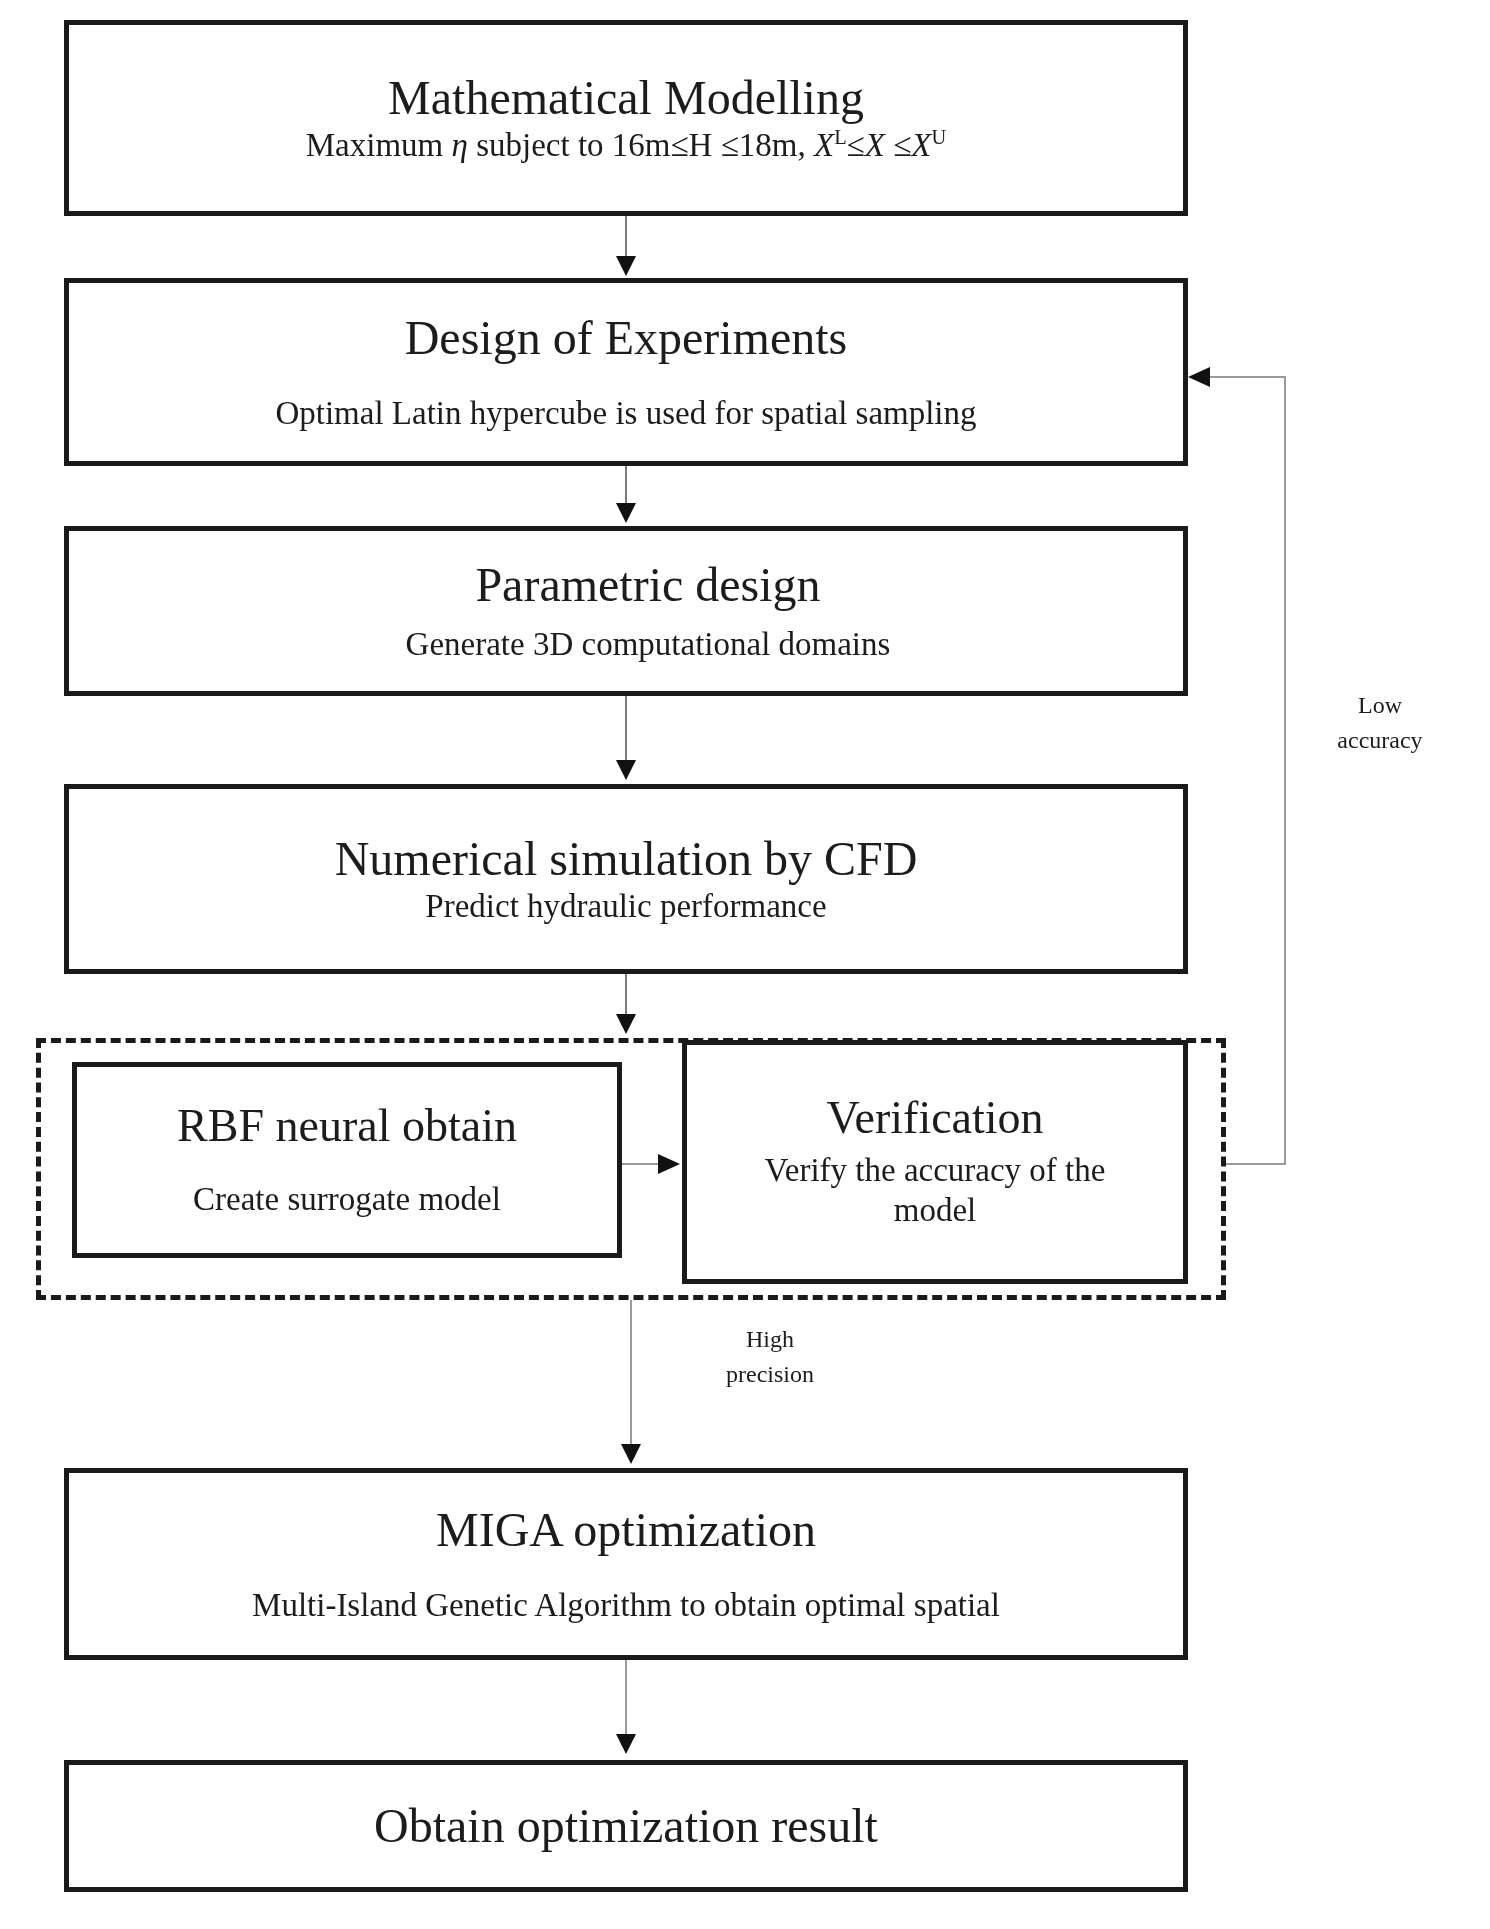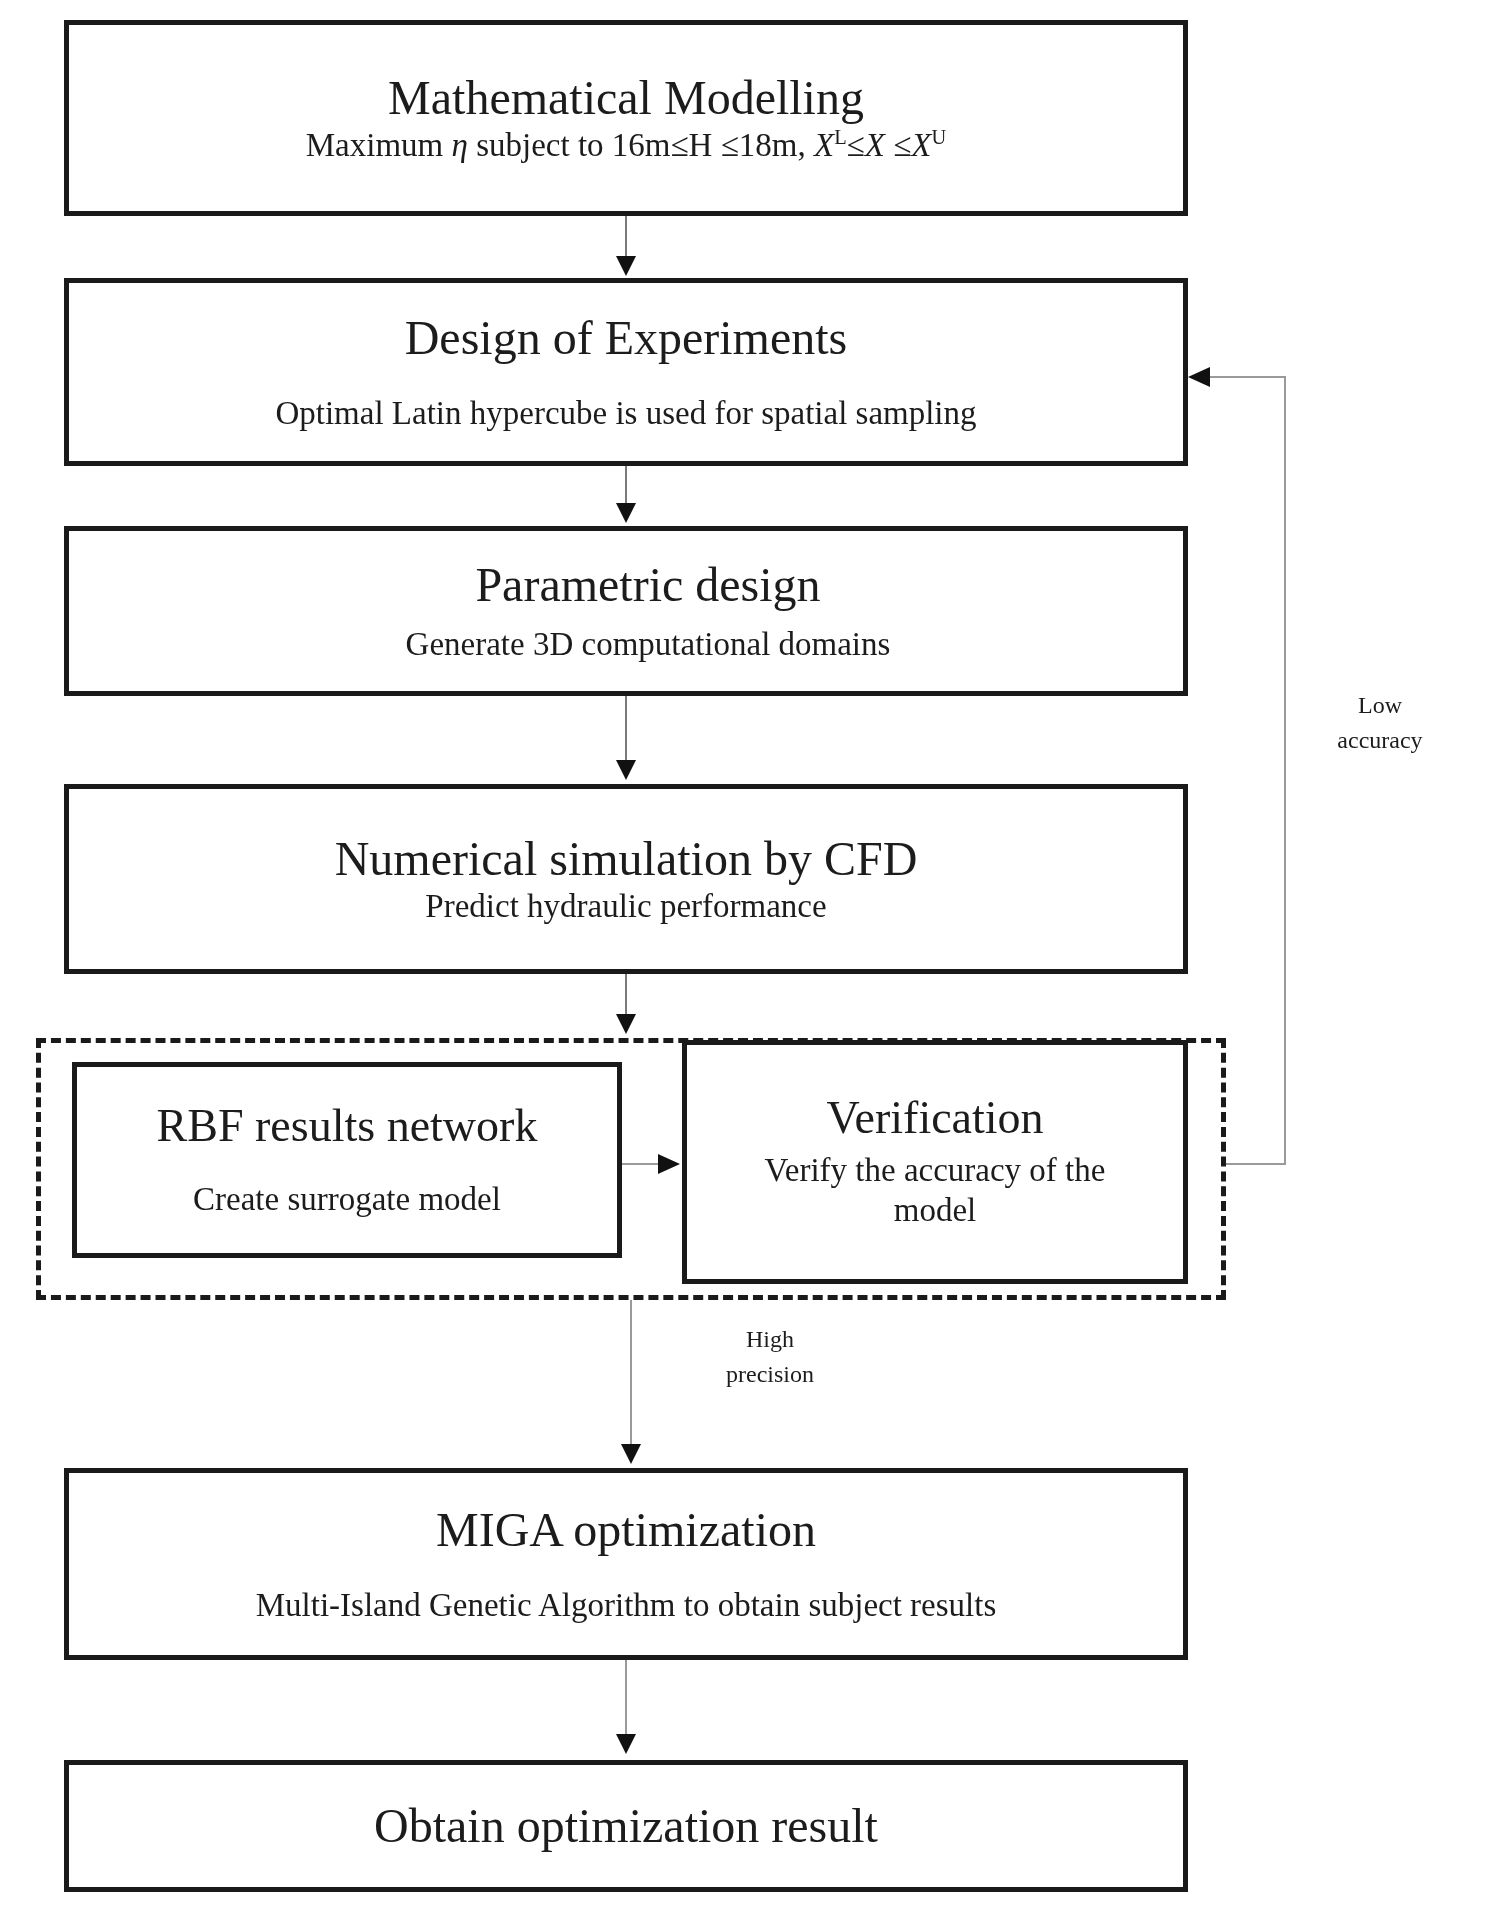--- a/index.html
+++ b/index.html
@@ -112,21 +112,21 @@
     <div class="title">Numerical simulation by CFD</div>
     <div class="subtitle">Predict hydraulic performance</div>
   </div>
 
   <div class="stem-v" style="left:625px;top:974px;height:40px;"></div>
   <div class="head-down" style="left:616px;top:1014px;"></div>
 
   <div class="dashed-box"></div>
 
   <div class="inner-box gap16" style="left:72px;top:1062px;width:550px;height:196px;">
-    <div class="inner-title">RBF results network</div>
+    <div class="inner-title">RBF neural obtain</div>
     <div class="subtitle">Create surrogate model</div>
   </div>
 
   <div class="stem-h" style="left:622px;top:1163px;width:38px;"></div>
   <div class="head-right" style="left:658px;top:1154px;"></div>
 
   <div class="inner-box gap6" style="left:682px;top:1040px;width:506px;height:244px;">
     <div class="inner-title">Verification</div>
     <div class="subtitle">
       <span style="display:block;">Verify the accuracy of the</span>
@@ -147,21 +147,21 @@
   <div class="stem-v light" style="left:630px;top:1300px;height:144px;"></div>
   <div class="head-down" style="left:621px;top:1444px;"></div>
 
   <div class="edge-label" style="left:655px;top:1322px;width:230px;">
     <span>High</span>
     <span>precision</span>
   </div>
 
   <div class="box gap16" style="top:1468px;height:192px;">
     <div class="title">MIGA optimization</div>
-    <div class="subtitle">Multi-Island Genetic Algorithm to obtain subject results</div>
+    <div class="subtitle">Multi-Island Genetic Algorithm to obtain optimal spatial</div>
   </div>
 
   <div class="stem-v light" style="left:625px;top:1660px;height:74px;"></div>
   <div class="head-down" style="left:616px;top:1734px;"></div>
 
   <div class="box" style="top:1760px;height:132px;">
     <div class="title">Obtain optimization result</div>
   </div>
 
 </div>

